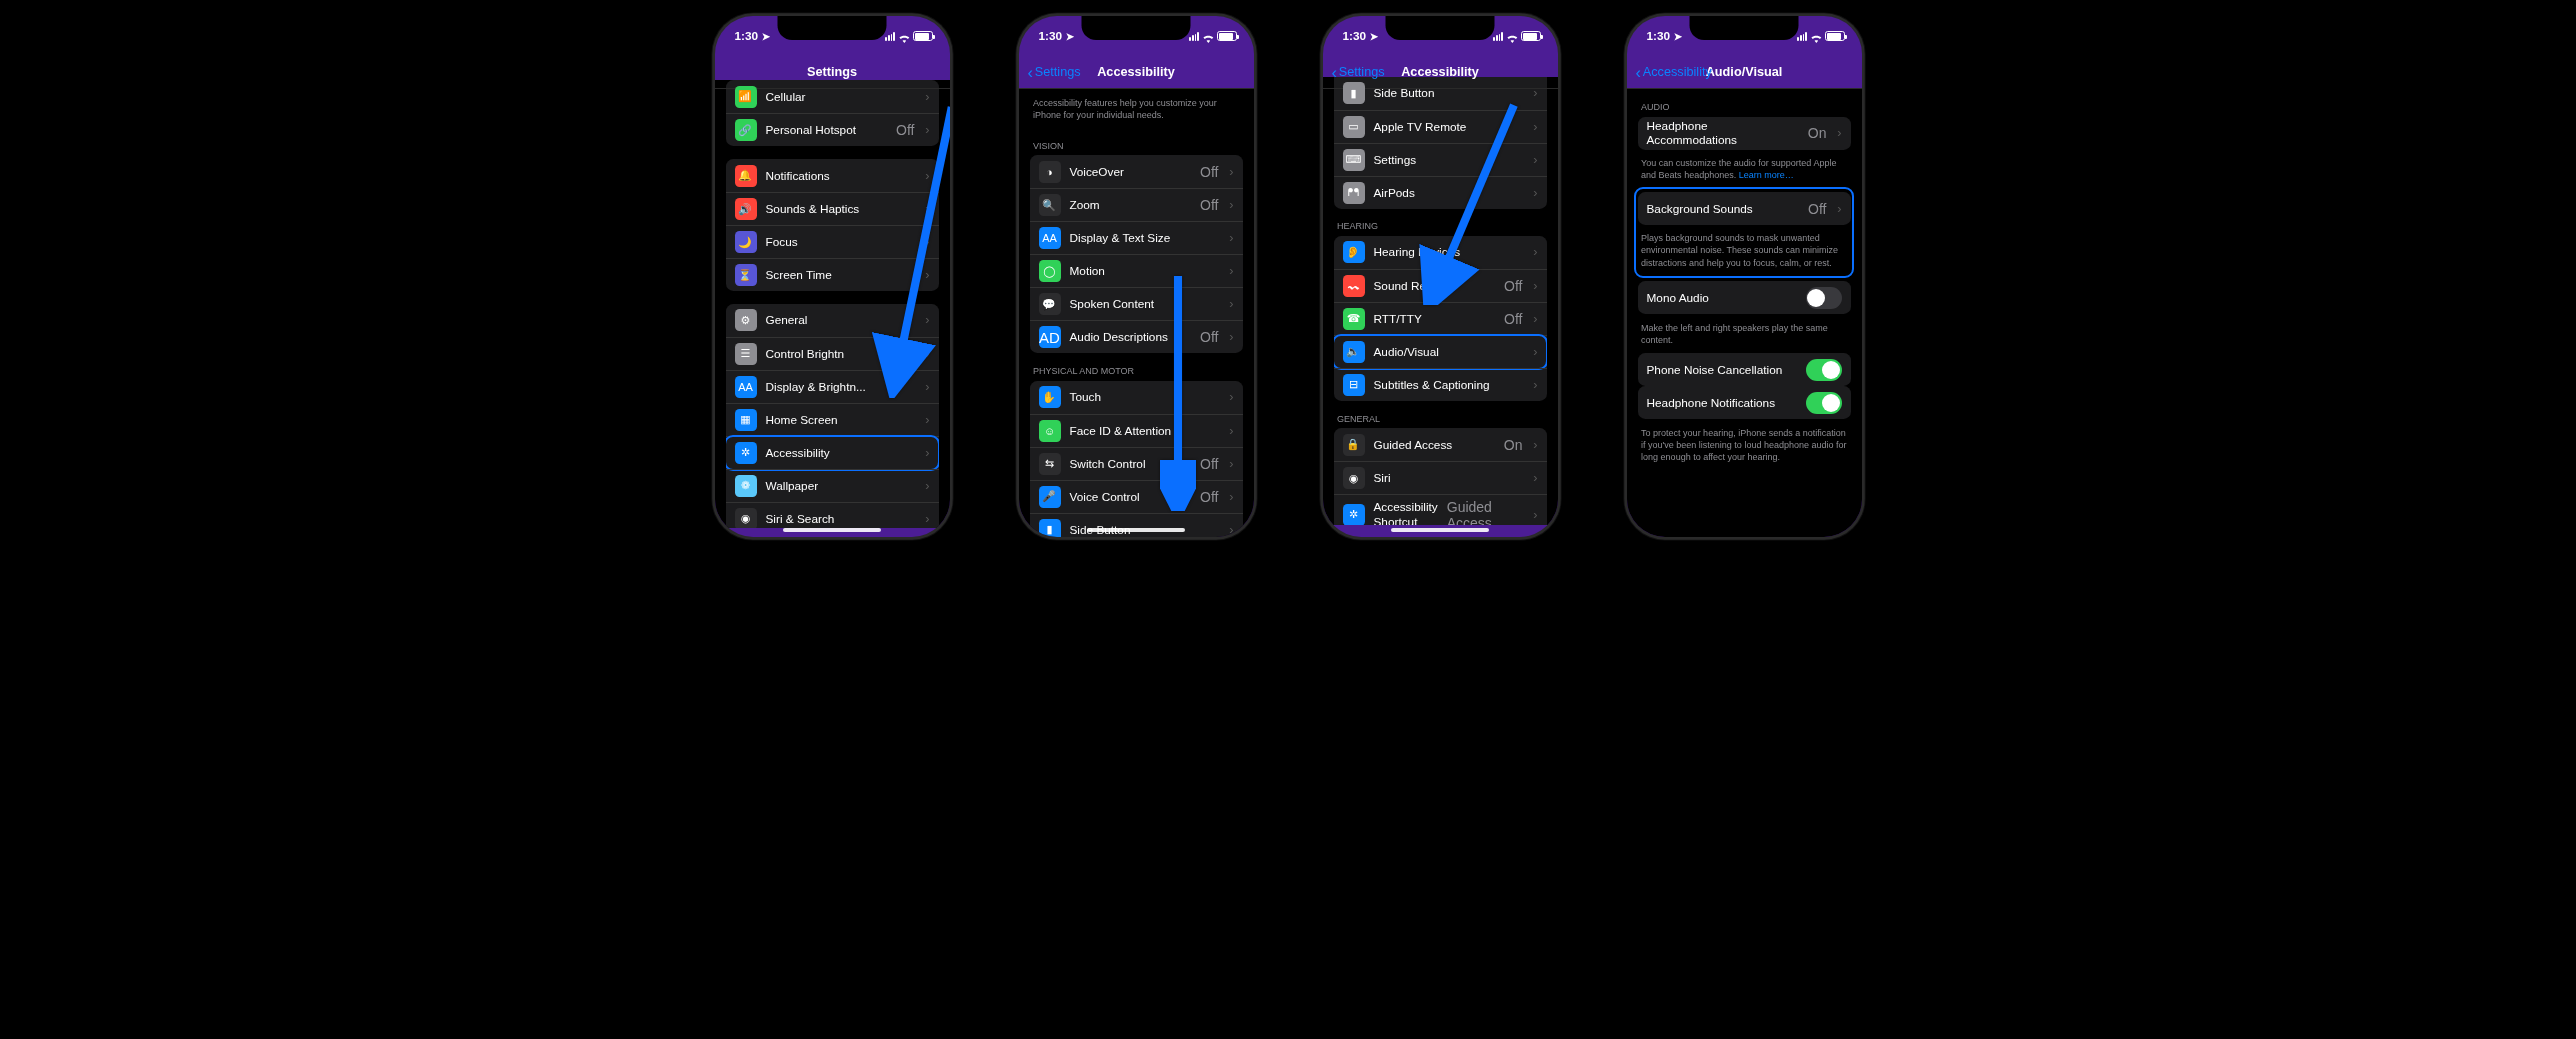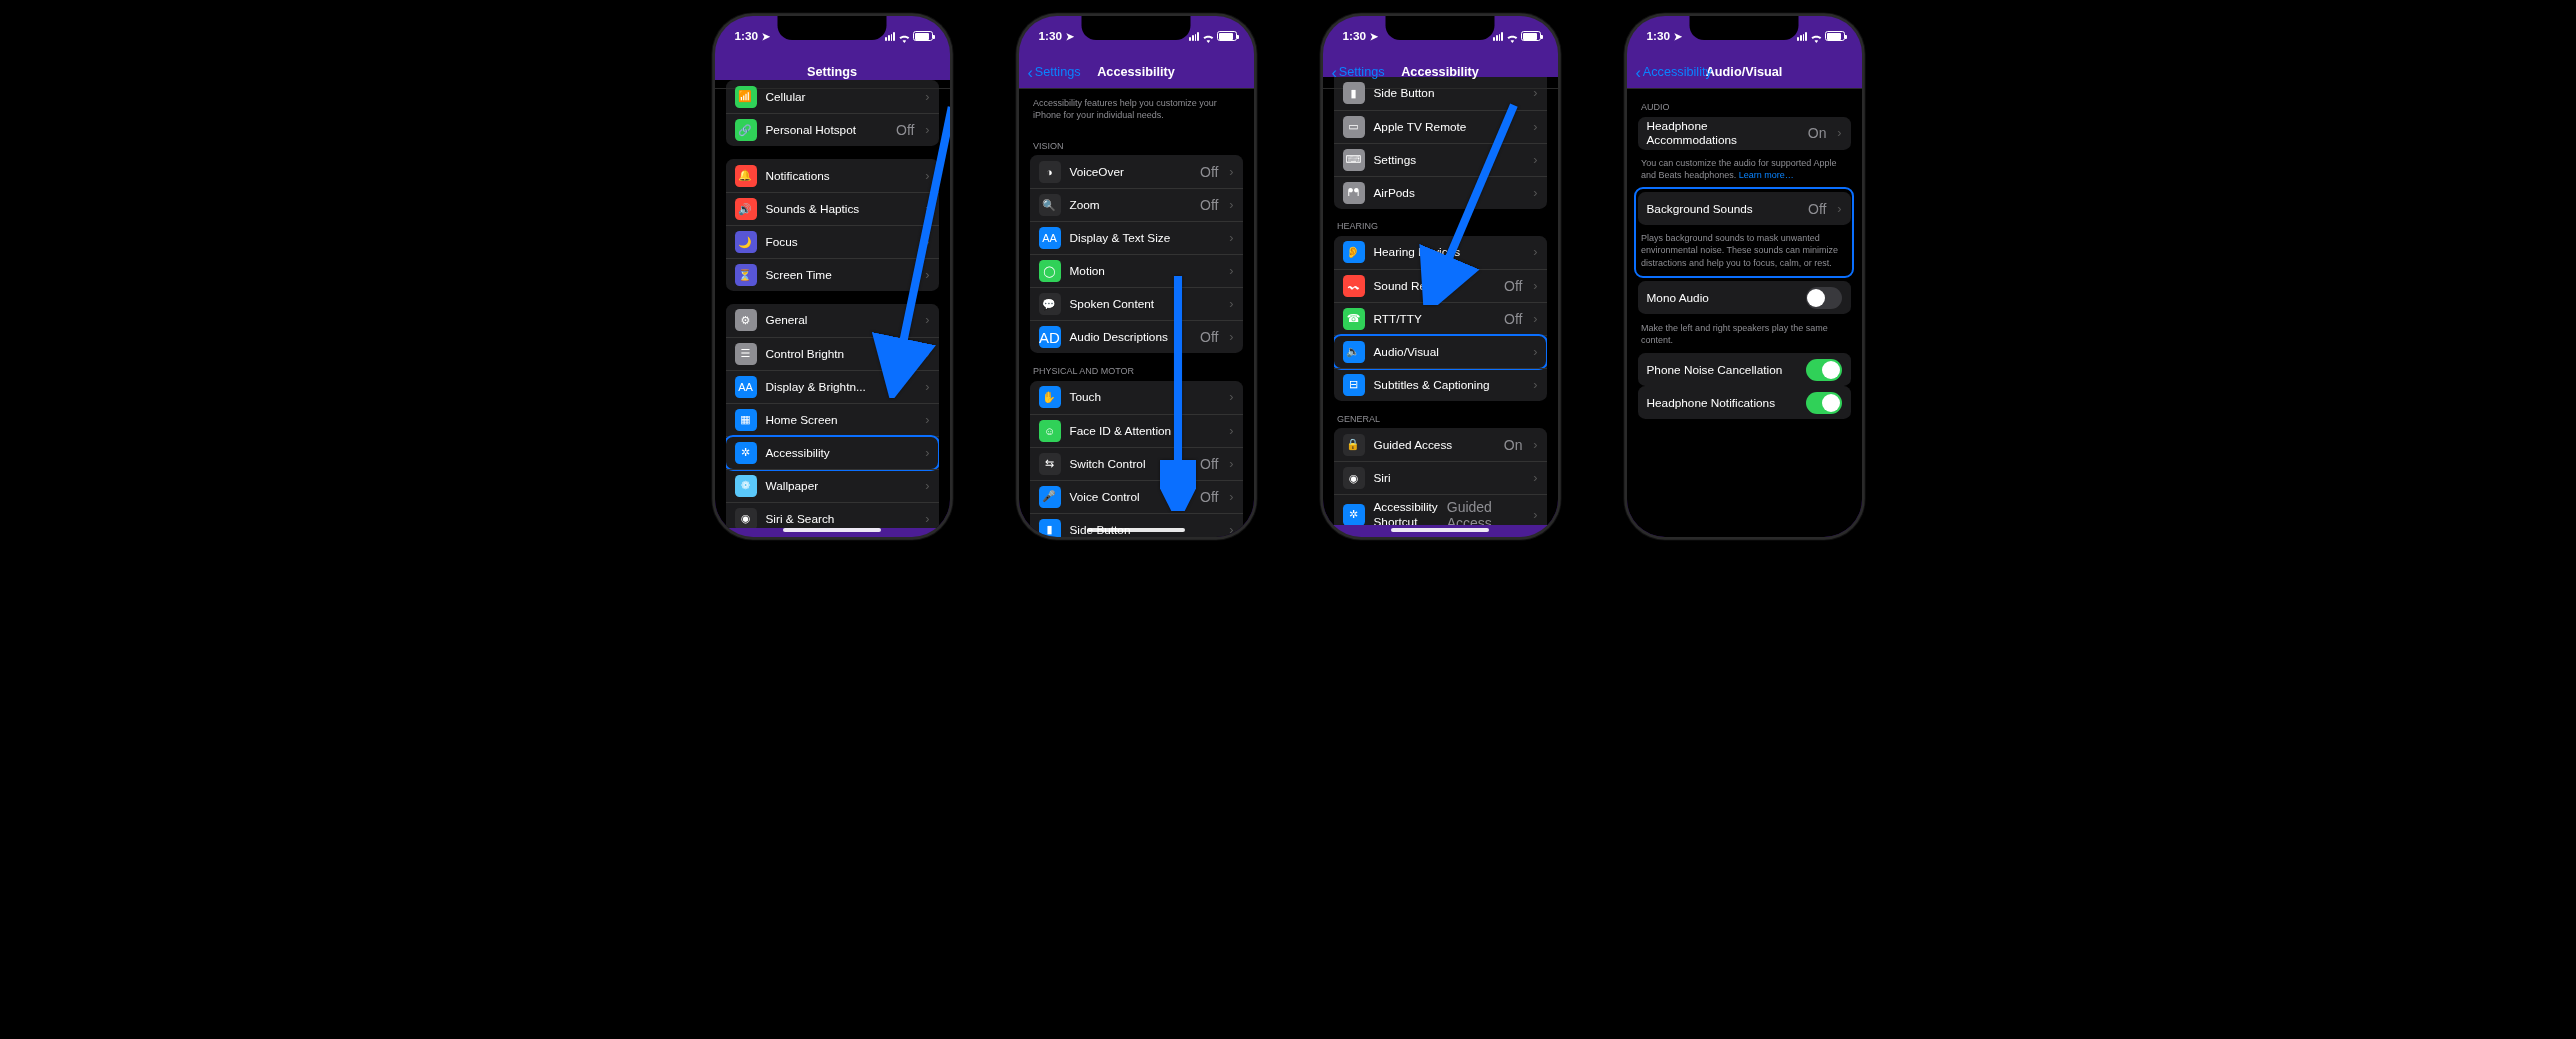--- a/index.html
+++ b/index.html
@@ -464,16 +464,17 @@
     </div>
 
     <div class="group">
       <div class="row">
         <span class="label">Headphone Notifications</span>
         <span class="toggle on">
             <span class="knob"></span>
           </span>
       </div>
     </div>
+    <div class="subtext">To protect your hearing, iPhone sends a notification if you've been listening to loud headphone audio for long enough to affect your hearing.</div>
 
   </div>
 </div>
 
 
 </body></html>

